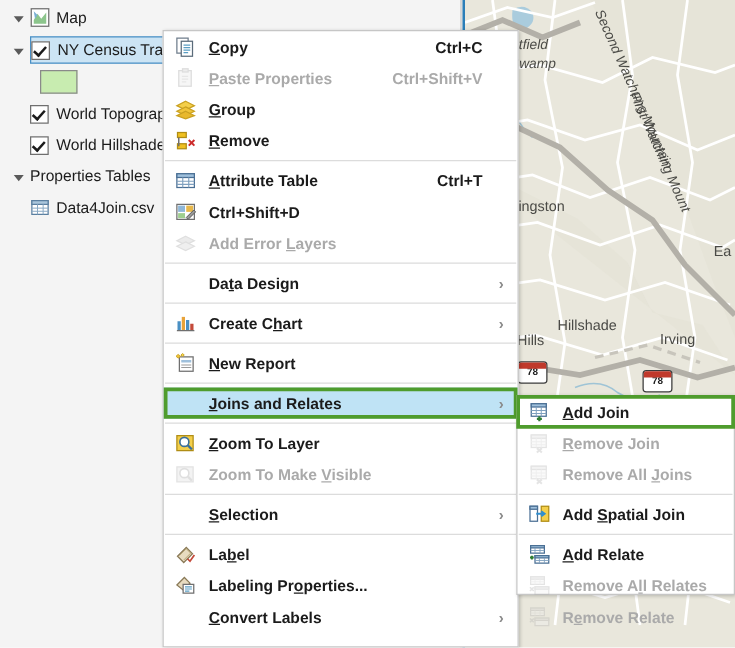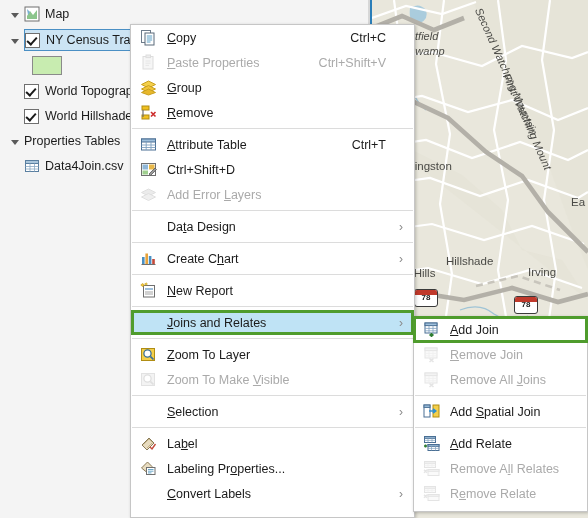--- a/index.html
+++ b/index.html
@@ -45,23 +45,23 @@
   .maplbl{position:absolute;font-family:"Liberation Sans",sans-serif;
           color:#4a4a46;white-space:nowrap;}
   .shield{position:absolute;width:22px;height:16px;background:#fff;
           border:1.4px solid #3a3a3a;border-radius:3px;
           font-size:8px;line-height:16px;text-align:center;color:#1b1b1b;font-weight:bold;}
   .shield::before{content:"";position:absolute;left:0;top:0;width:22px;height:5px;
                   background:#c0392b;border-radius:2px 2px 0 0;}
 
   
   .cmenu{position:absolute;background:#ffffff;border:1px solid #c6c6c6;
-         box-shadow:1px 1px 3px rgba(0,0,0,.22);box-sizing:border-box;}
+         box-shadow:1px 1px 3px rgba(0,0,0,.22);box-sizing:border-box;font-weight:bold;}
   #main-menu{left:130px;top:24px;width:285px;height:494px;}
-  #sub-menu{left:413px;top:316px;width:175px;height:196px;}
+  #sub-menu{left:413px;top:316px;width:175px;height:160px;}
 
   .mi{position:relative;height:25px;display:flex;align-items:center;
       padding:0 0 0 8px;box-sizing:border-box;cursor:default;}
   .mi .ic{width:18px;height:18px;margin-right:10px;flex:0 0 auto;
           display:flex;align-items:center;justify-content:center;}
   .mi .lbl{font-size:12.5px;color:#1b1b1b;flex:1 1 auto;white-space:nowrap;}
   .mi .acc{font-size:12.5px;color:#1b1b1b;margin-right:28px;white-space:nowrap;}
   .mi .arrow{width:14px;margin-right:6px;text-align:center;color:#8a8a8a;font-size:12px;}
   .mi.disabled .lbl,.mi.disabled .acc{color:#aaaaaa;}
   .mi.disabled .ic{opacity:.33;}

